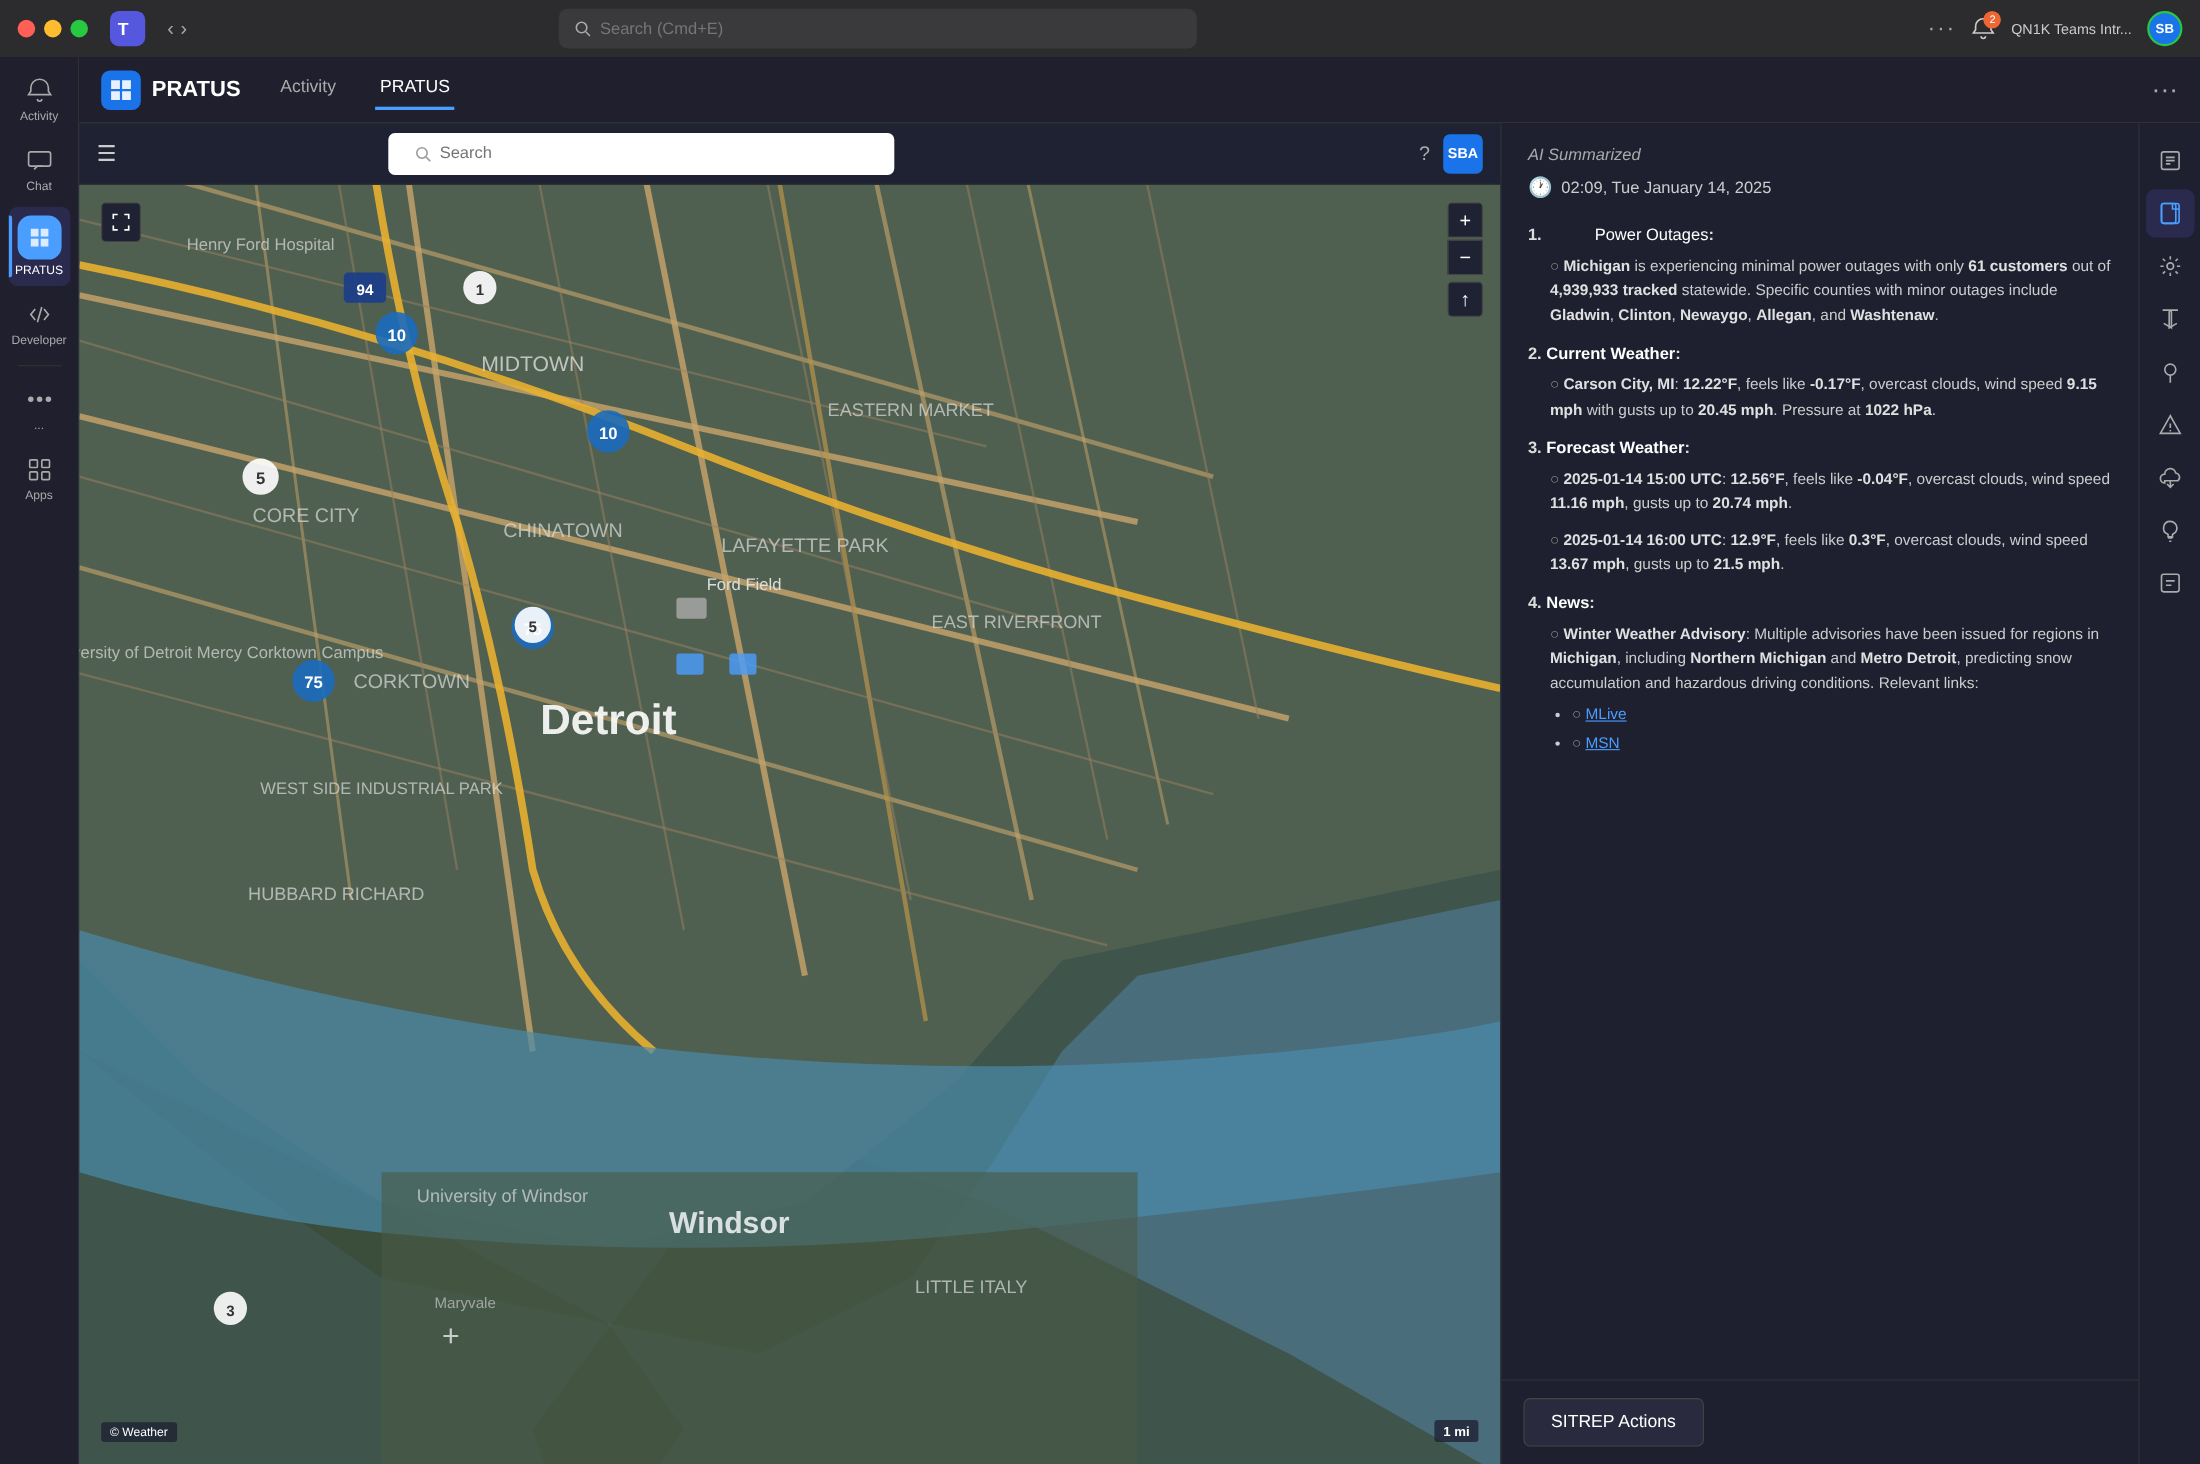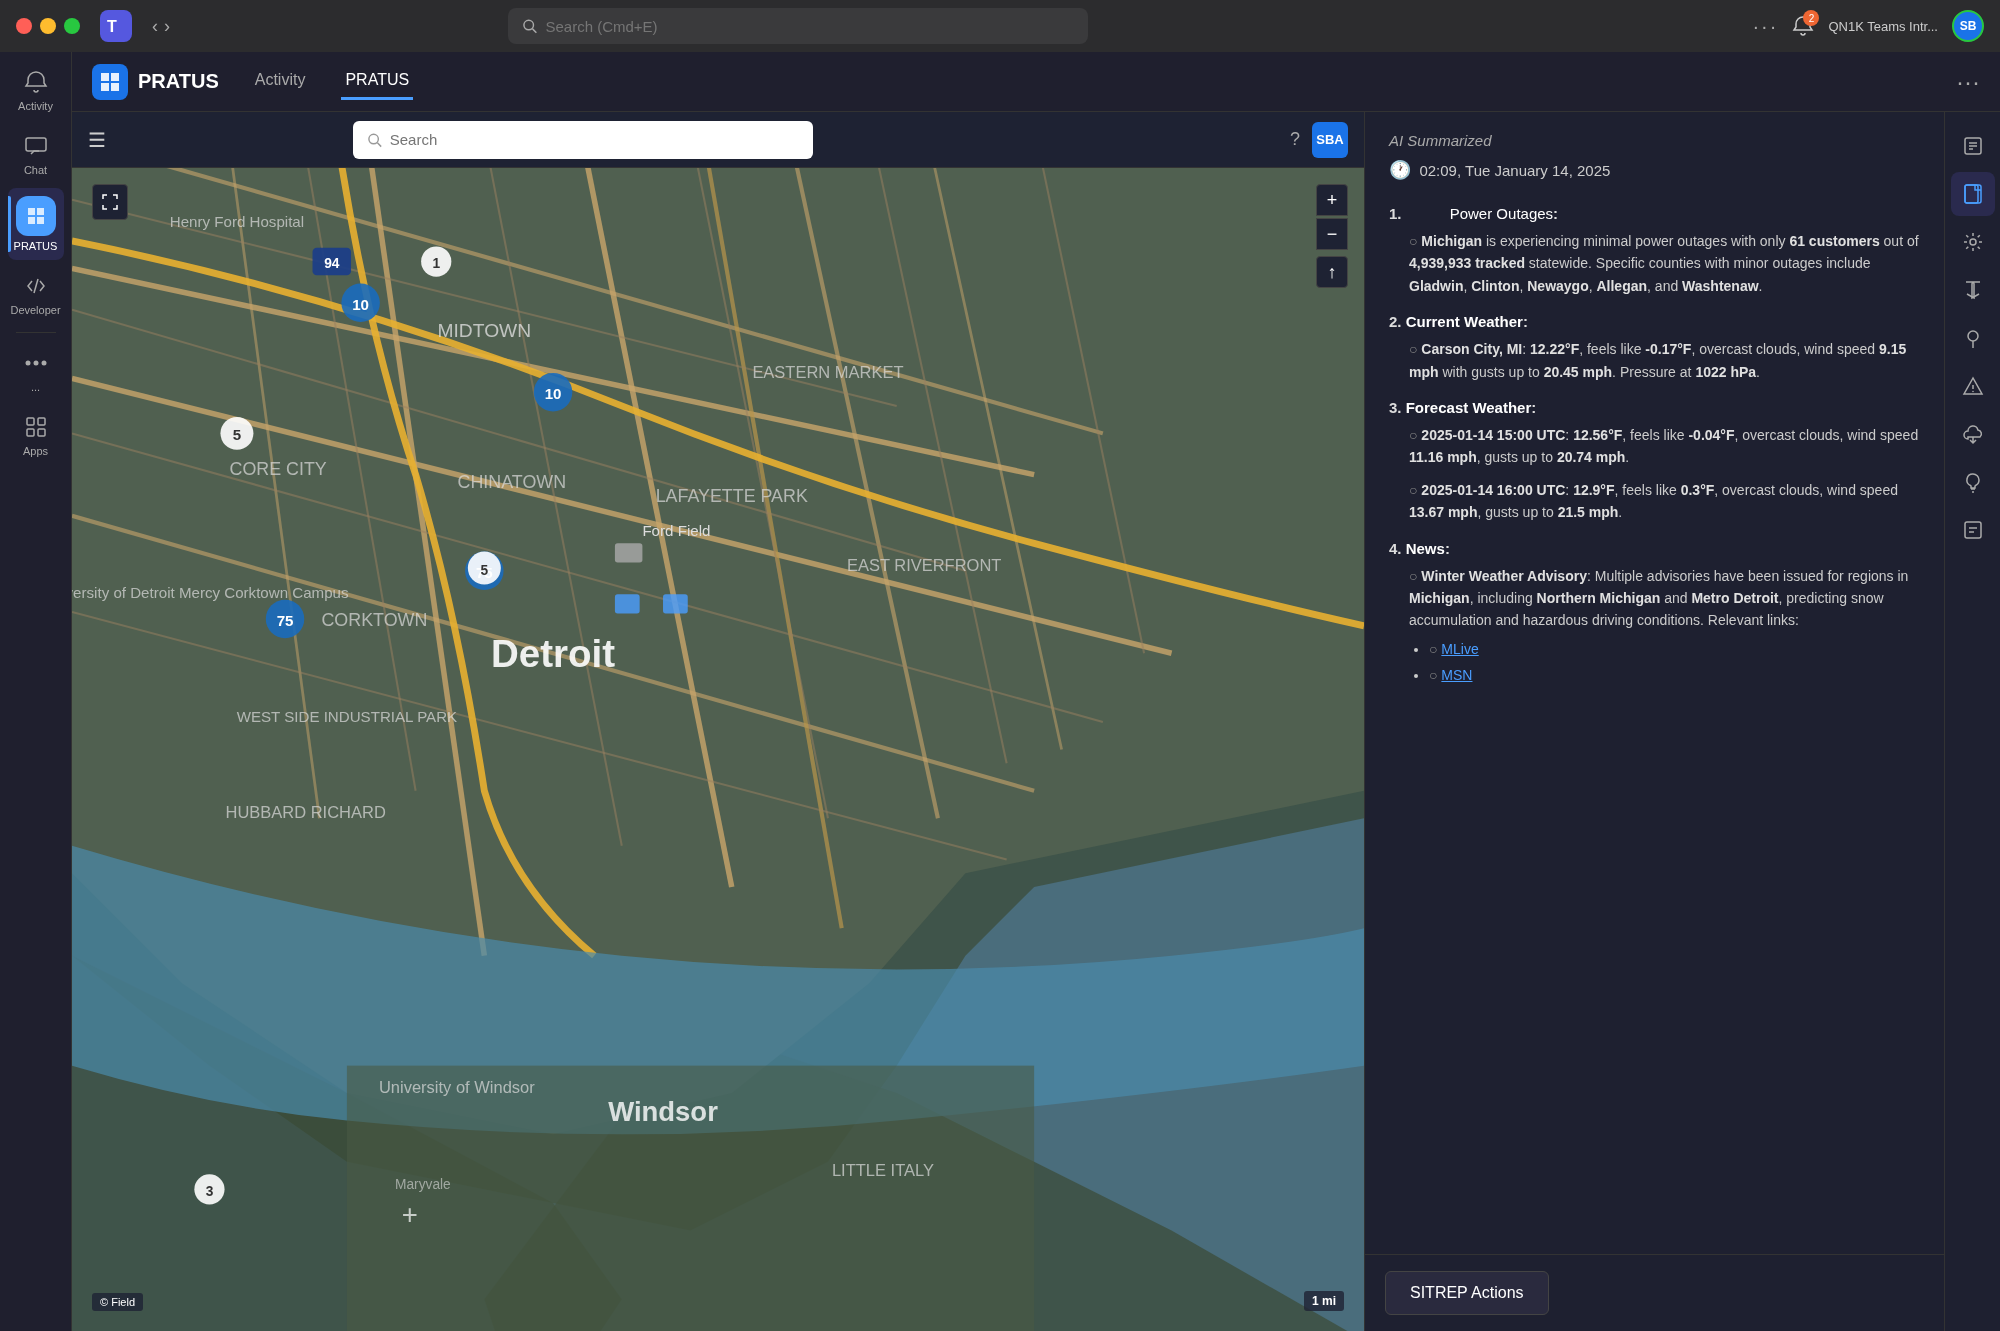--- a/index.html
+++ b/index.html
@@ -59,21 +59,21 @@
 
     
     .map-container { flex: 1; position: relative; background: #2a3a4a; overflow: hidden; }
 
     
     .app-header {
       position: absolute; top: 0; left: 0; right: 0; height: 56px; background: #1e2233; display: flex; align-items: center; padding: 0 16px; gap: 16px; z-index: 10; border-bottom: 1px solid #333;
     }
     .hamburger { color: #ccc; font-size: 20px; cursor: pointer; }
     .map-search-bar {
-      flex: 1; max-width: 460px; background: white; border-radius: 6px; height: 38px; display: flex; align-items: center; padding: 0 14px; gap: 8px; margin: 0 auto;
+      flex: 1; max-width: 460px; background: white; border-radius: 6px; height: 38px; display: flex; align-items: center; padding: 0 24px; gap: 8px; margin: 0 auto;
     }
     .map-search-bar input { border: none; outline: none; font-size: 15px; width: 100%; color: #333; }
 
     .map-bg {
       position: absolute; top: 56px; left: 0; right: 0; bottom: 0; background: #3a5a6a;
       background-image: 
         repeating-linear-gradient(0deg, rgba(255,255,255,0.03) 0px, rgba(255,255,255,0.03) 1px, transparent 1px, transparent 60px),
         repeating-linear-gradient(90deg, rgba(255,255,255,0.03) 0px, rgba(255,255,255,0.03) 1px, transparent 1px, transparent 60px);
       overflow: hidden;
     }
@@ -379,21 +379,21 @@
           </div>
         </div>
 
         <div class="map-controls" style="top:72px;right:16px;">
           <div class="map-btn">+</div>
           <div class="map-btn">−</div>
           <div class="map-btn" style="margin-top:4px;border-radius:4px;">↑</div>
         </div>
 
         <div class="mapbox-logo">
-          <span>© Field</span>
+          <span>© Weather</span>
         </div>
 
         <div class="map-scale">
           <span>1 mi</span>
         </div>
       </div>
 
       <div class="sitrep-panel">
 
         <div class="sitrep-body">

